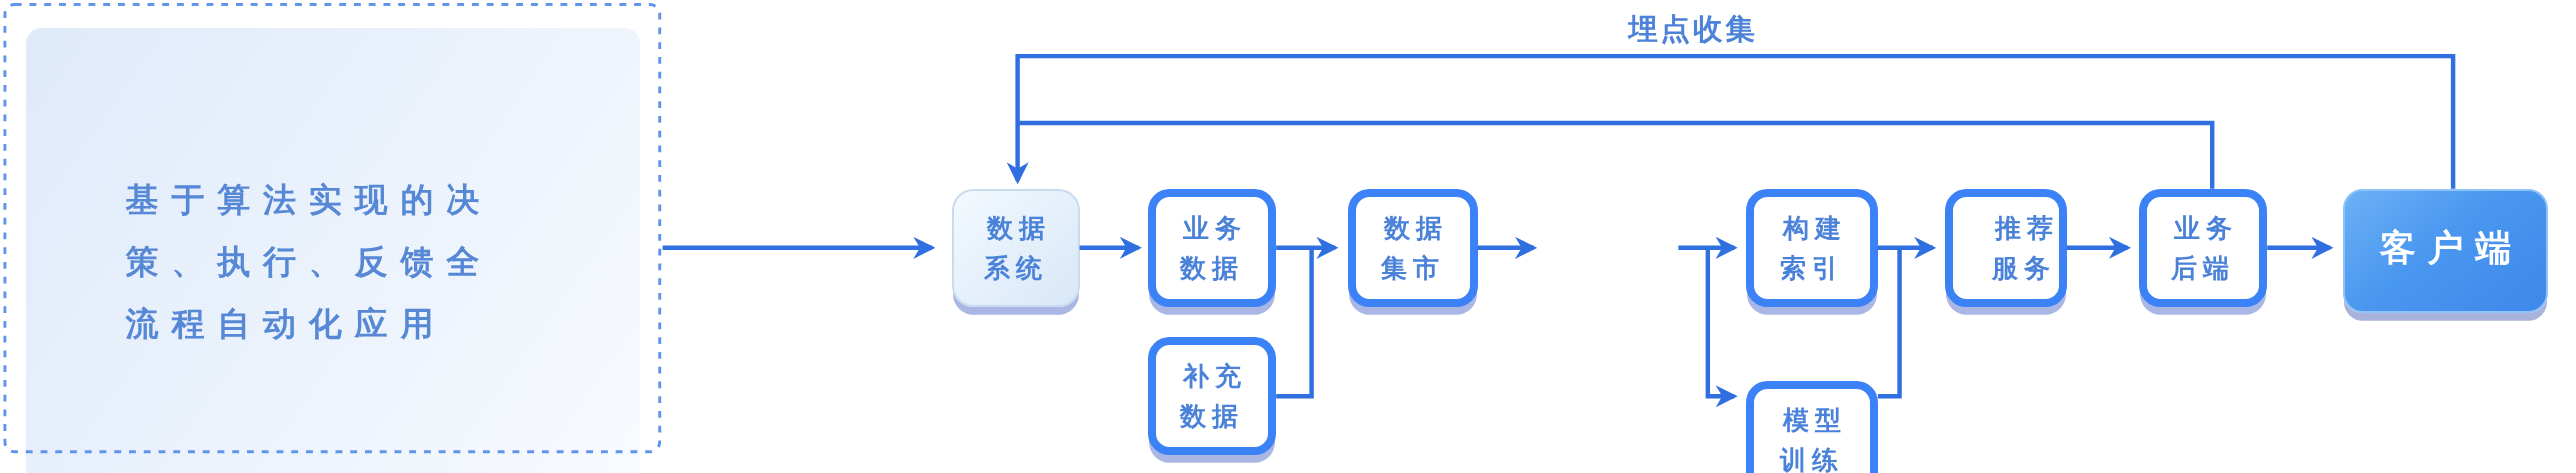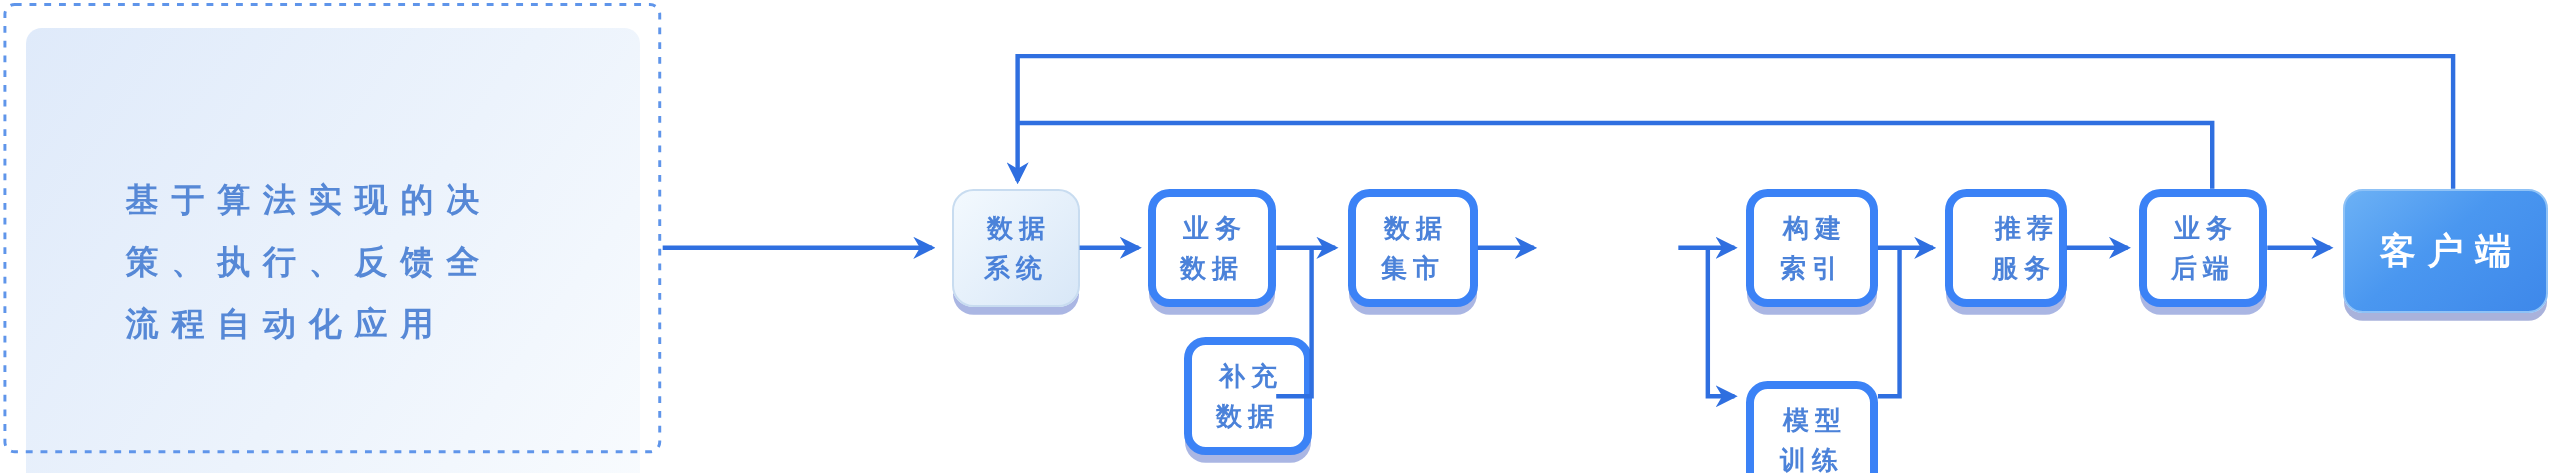--- a/index.html
+++ b/index.html
@@ -36,21 +36,21 @@
     background:linear-gradient(135deg,#f3f9fe 0%,#d8e7f7 100%);
     border:2px solid #c8dcf0;
   }
   .node--client{
     background:linear-gradient(140deg,#6cb1f5 0%,#4a97f0 45%,#3e88ea 100%);
     border:2px solid #8fc2f6;
     box-shadow:0 8.8px 0 -1px #a9b2db;
     border-radius:19.7px;
   }
   .node--client .node-label{
-    color:#ffffff;font-size:36px;letter-spacing:11.8px;text-indent:11.8px;
+    color:#ffffff;font-size:36px;letter-spacing:11.8px;text-indent:11.8px;font-family:Liberation Mono, monospace;
   }
 
   
   .edge-label{
     position:absolute;width:216px;text-align:center;
     font-size:29.5px;font-weight:700;color:#4c82d8;letter-spacing:2.9px;
   }
   .edge-label--tracking{left:1585px;top:9.8px;}
   .edge-label--feedback{left:1585px;top:77px;}
 
@@ -70,21 +70,21 @@
   <div class="node node--source" style="left:952px;top:189px;width:128px;height:118px;">
     <div class="node-label">数据
 系统</div>
   </div>
 
   <div class="node" style="left:1148px;top:189px;width:128px;height:118px;">
     <div class="node-label">业务
 数据</div>
   </div>
 
-  <div class="node" style="left:1148px;top:337px;width:128px;height:118px;margin-left:36px;">
+  <div class="node" style="left:1148px;top:337px;width:128px;height:118px;">
     <div class="node-label">补充
 数据</div>
   </div>
 
   <div class="node" style="left:1348px;top:189px;width:130px;height:118px;">
     <div class="node-label">数据
 集市</div>
   </div>
 
 
@@ -105,20 +105,21 @@
 
   <div class="node" style="left:2139px;top:189px;width:128px;height:118px;">
     <div class="node-label">业务
 后端</div>
   </div>
 
   <div class="node node--client" style="left:2343px;top:189px;width:205px;height:124px;">
     <div class="node-label">客户端</div>
   </div>
 
+  <div class="edge-label edge-label--tracking">埋点收集</div>
 
   <svg class="wires" width="2576" height="474" viewBox="0 0 2620 482">
     <defs>
       <marker id="arw" viewBox="0 0 10 10" refX="8.5" refY="5" markerWidth="5" markerHeight="5" orient="auto-start-reverse" markerUnits="strokeWidth">
         <path d="M0,0 L10,5 L0,10 L3,5 Z" fill="#2f6fe0"></path>
       </marker>
     </defs>
 
     <rect x="5" y="4.5" width="666" height="455" rx="10" fill="none" stroke="#5f95ea" stroke-width="3" stroke-dasharray="7 8"></rect>
 

